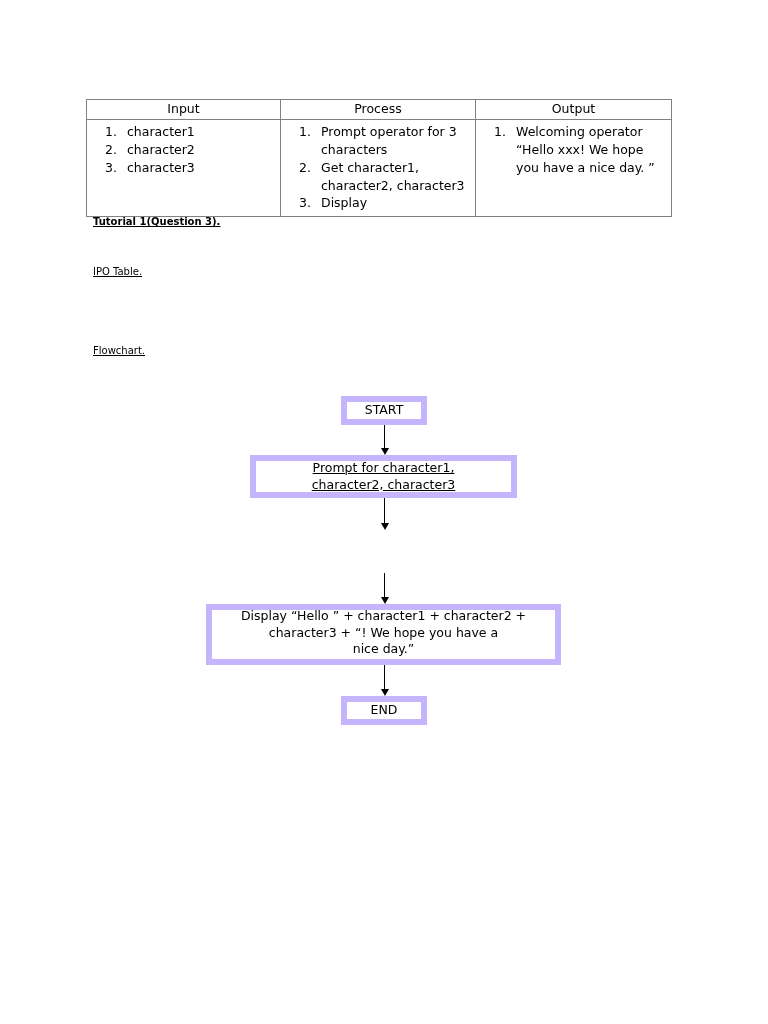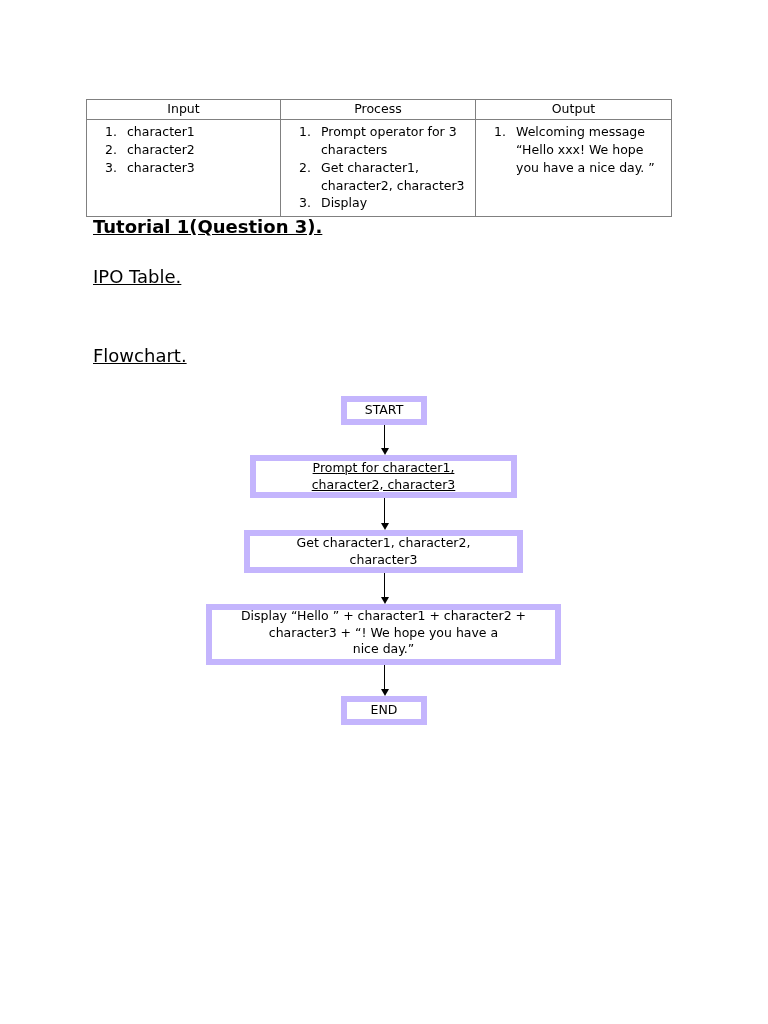--- a/index.html
+++ b/index.html
@@ -63,21 +63,21 @@
     line-height: 1.42;
   }
   ol.ipo-list li {
     padding-left: 6px;
     margin-bottom: 0;
   }
 
   
   .heading {
     position: absolute;
-    font-size: 18px;
+    font-size: 10px;
     white-space: nowrap;
     text-decoration: underline;
   }
   .heading.bold {
     font-weight: bold;
   }
   #heading-tutorial { left: 93px; top: 216px; }
   #heading-ipo      { left: 93px; top: 266px; }
   #heading-flow     { left: 93px; top: 345px; }
 
@@ -165,21 +165,21 @@
           </td>
           <td>
             <ol class="ipo-list">
               <li>Prompt operator for 3 characters</li>
               <li>Get character1, character2, character3</li>
               <li>Display</li>
             </ol>
           </td>
           <td>
             <ol class="ipo-list">
-              <li>Welcoming message “Hello xxx! We hope you have a nice day. ”</li>
+              <li>Welcoming operator “Hello xxx! We hope you have a nice day. ”</li>
             </ol>
           </td>
         </tr>
       </tbody>
     </table>
   </div>
 
   <div class="heading bold" id="heading-tutorial">Tutorial 1(Question 3).</div>
 
   <div class="heading" id="heading-ipo">IPO Table.</div>
@@ -200,24 +200,20 @@
     <div class="fc-box" id="fc-prompt">
       <span class="txt">Prompt for character1,
 character2, character3</span>
     </div>
 
     <div class="fc-arrow" id="arrow-2">
       <div class="shaft" style="height:25px;"></div>
       <div class="head" style="top:25px;"></div>
     </div>
 
-    <div class="fc-box" id="fc-get">
-      <span class="txt">Get character1, character2,
-character3</span>
-    </div>
 
     <div class="fc-arrow" id="arrow-3">
       <div class="shaft" style="height:24px;"></div>
       <div class="head" style="top:24px;"></div>
     </div>
 
     <div class="fc-box" id="fc-display">
       <span class="txt">Display “Hello ” + character1 + character2 +
 character3 +           “! We hope you have a
 nice day.”</span>

